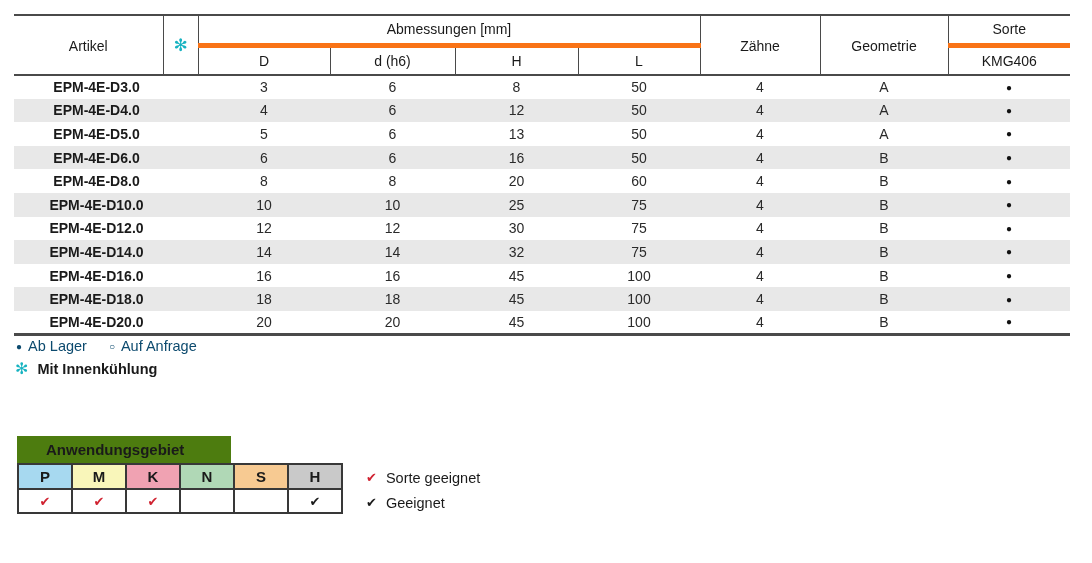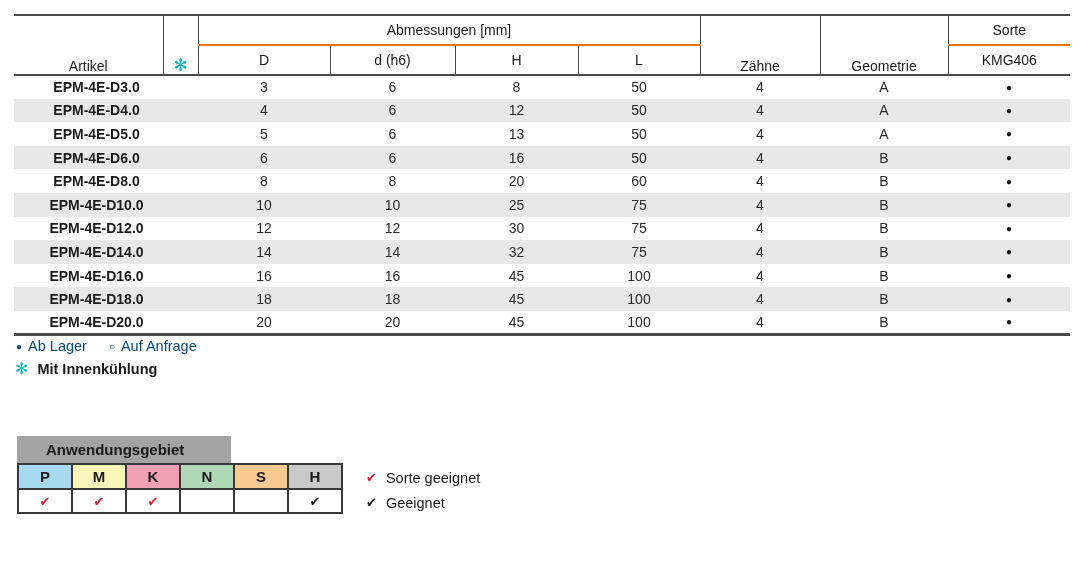--- a/index.html
+++ b/index.html
@@ -15,41 +15,41 @@
   table.main {
     width:1056px; border-collapse:collapse; table-layout:fixed;
     border-top:2px solid #4a4a4a; border-bottom:3px solid #4a4a4a;
     font-size:14px;
   }
   table.main thead { border-bottom:2px solid #4a4a4a; }
   table.main th {
     font-weight:normal; text-align:center; height:30px;
     vertical-align:middle; color:#1a1a1a;
   }
-  table.main th.span2 { vertical-align:bottom; padding-bottom:0; }
+  table.main th.span2 { vertical-align:bottom; padding-bottom:20px; }
   .bl { border-left:1px solid #4a4a4a; }
   .br { border-right:1px solid #4a4a4a; }
-  .bb { border-bottom:2px solid #f97316; }
+  .bb { border-bottom:5px solid #f97316; }
   table.main td { height:23.6px; text-align:center; vertical-align:middle; color:#2a2a2a; }
   table.main tbody tr:nth-child(even) { background:#e8e8e8; }
   table.main td.c-artikel { text-align:center; padding-left:16px; font-weight:bold; color:#1a1a1a; }
   table.main td.c-sorte { font-size:10px; color:#111; }
   .star { color:#17b3c1; font-size:17px; line-height:1; }
 
   
   .avail-legend { position:absolute; left:16px; top:338px; font-size:14.5px; color:#0c4a6e; }
   .avail-legend .dot-filled { font-size:10px; vertical-align:1px; margin-right:6px; }
   .avail-legend .dot-open { font-size:10px; vertical-align:1px; margin-right:6px; margin-left:22px; }
   .coolant-legend { position:absolute; left:15px; top:361px; font-size:14.5px; color:#1a1a1a;font-weight:bold; }
   .coolant-legend .star { margin-right:9px; font-size:16px; }
 
   
   .app-block { position:absolute; left:17px; top:436px; }
   .app-title {
-    width:214px; height:27px; background:#a3a3a3;
+    width:214px; height:27px; background:#4d7c0f;
     font-weight:bold; font-size:15px; color:#1a1a1a;
     display:flex; align-items:center; padding-left:29px;
   }
   table.app {
     border-collapse:collapse; table-layout:fixed;
     border:2px solid #383838;
   }
   table.app td {
     width:54px; border:2px solid #383838; text-align:center; vertical-align:middle;
   }

